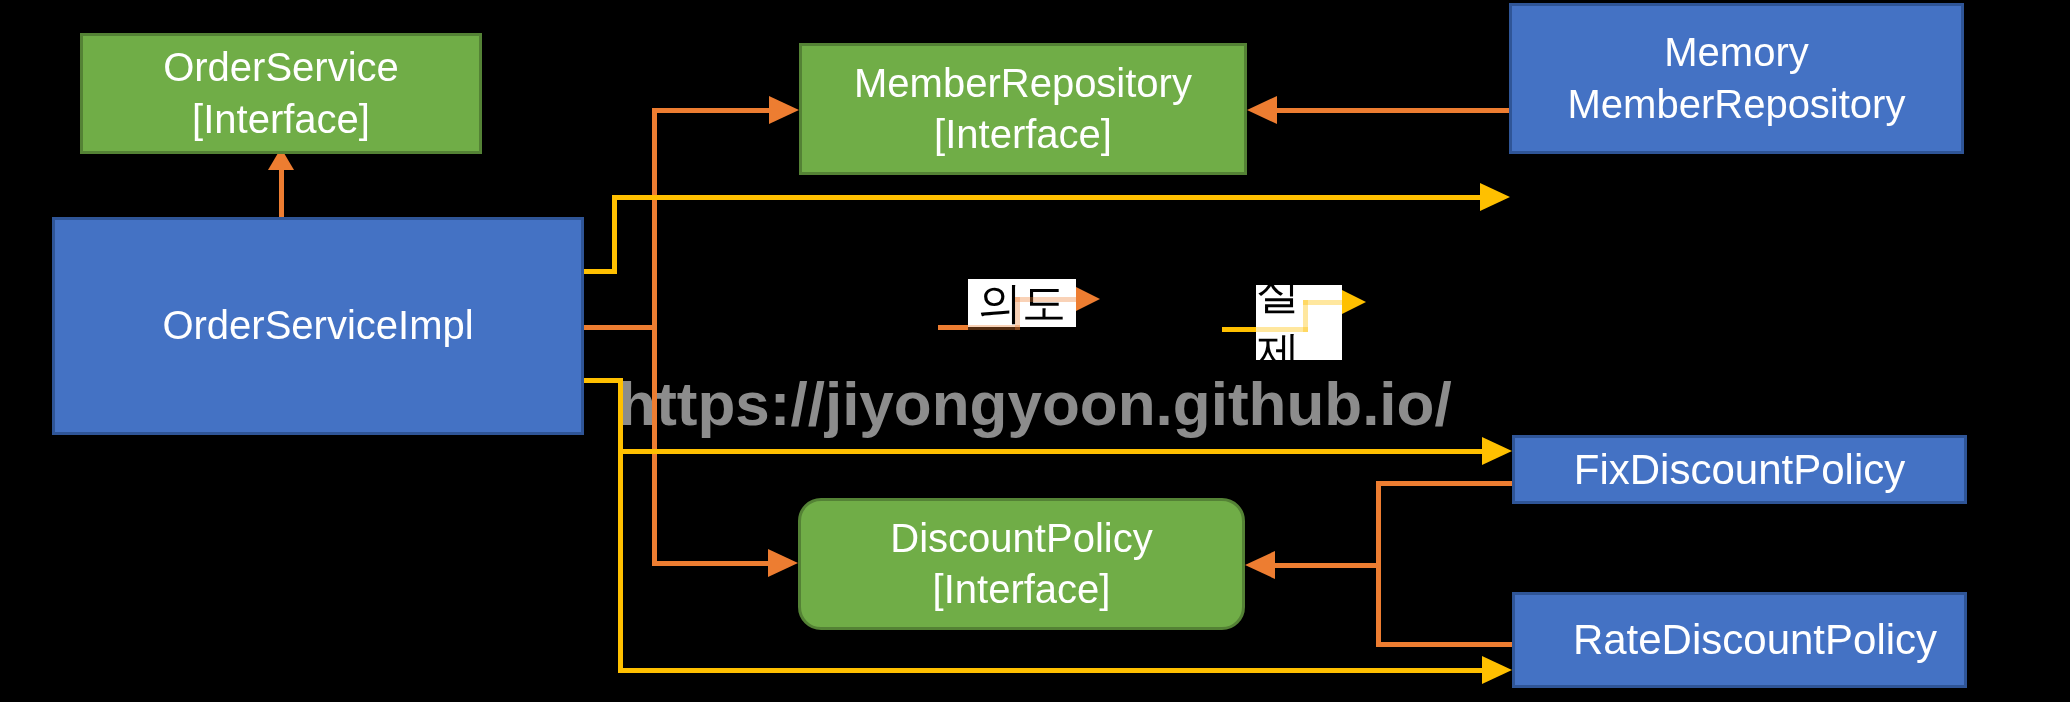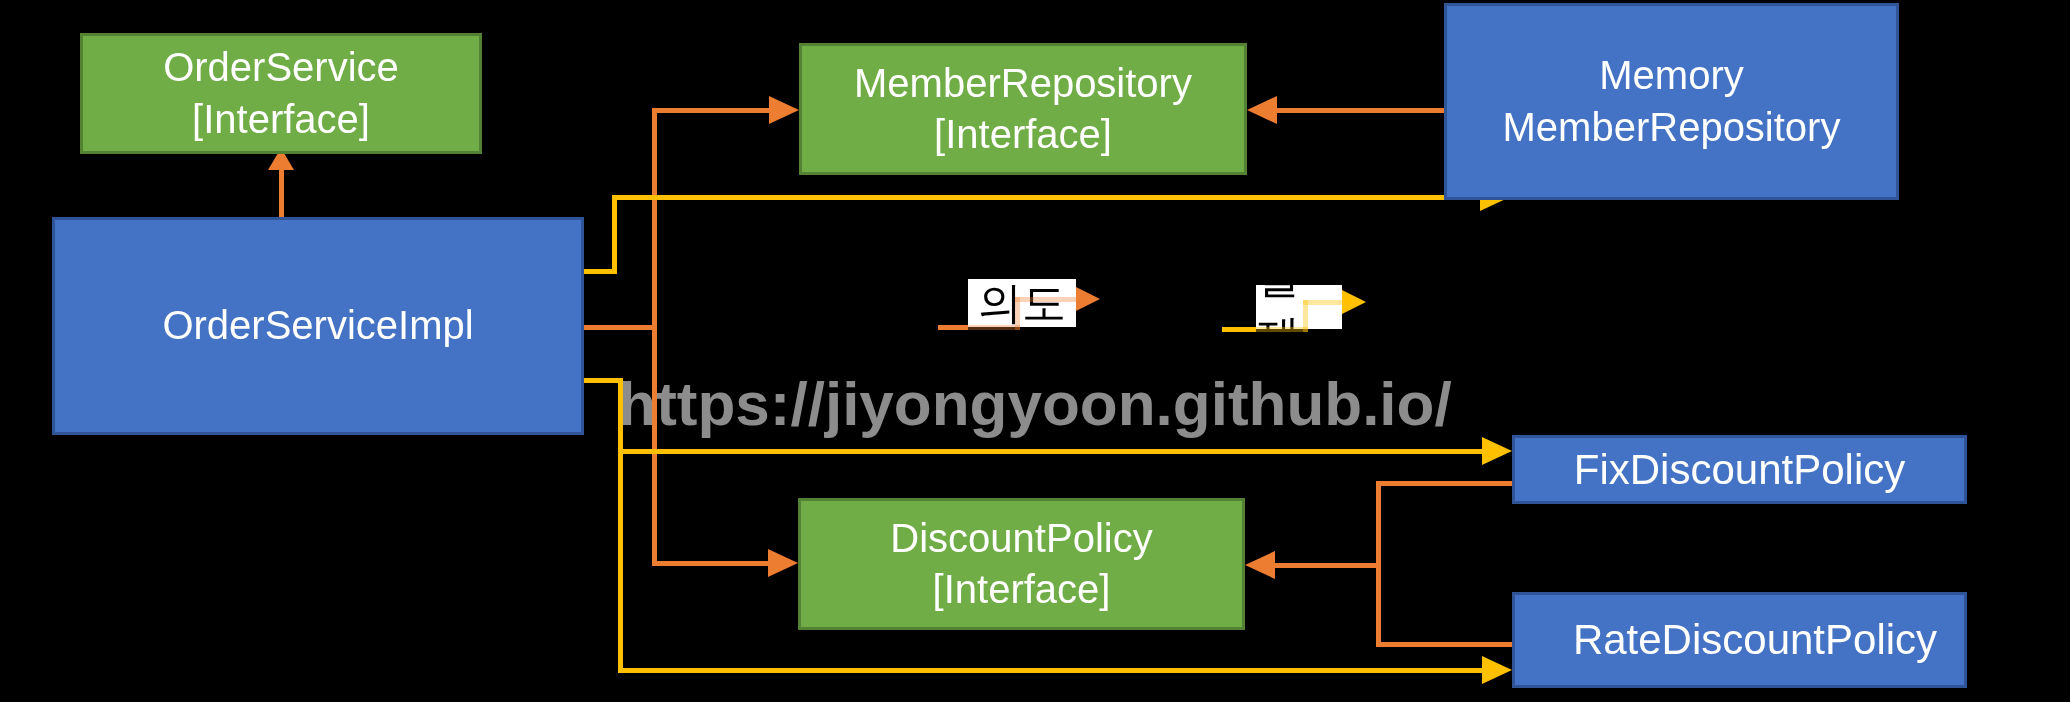--- a/index.html
+++ b/index.html
@@ -51,26 +51,26 @@
 
   <div class="node impl" style="left:52px;top:217px;width:532px;height:218px;">
     <span>OrderServiceImpl</span>
   </div>
 
   <div class="node iface" style="left:799px;top:43px;width:448px;height:132px;">
     <span>MemberRepository</span>
     <span>[Interface]</span>
   </div>
 
-  <div class="node impl" style="left:1444px;top:3px;width:455px;height:197px;">
+  <div class="node impl" style="left:1509px;top:3px;width:455px;height:151px;">
     <span>Memory</span>
     <span>MemberRepository</span>
   </div>
 
-  <div class="node iface" style="left:798px;top:498px;width:447px;height:132px;">
+  <div class="node iface" style="left:798px;top:498px;width:447px;height:132px;border-radius:23px;">
     <span>DiscountPolicy</span>
     <span>[Interface]</span>
   </div>
 
   <div class="node impl" style="left:1512px;top:435px;width:455px;height:69px;font-size:42px;">
     <span>FixDiscountPolicy</span>
   </div>
 
   <div class="node impl" style="left:1512px;top:592px;width:455px;height:96px;font-size:42px;padding-left:31px;">
     <span>RateDiscountPolicy</span>
@@ -110,21 +110,21 @@
   <div class="seg orange legend-solid" style="left:938px;top:325px;width:30px;height:5px;"></div>
   <div class="legend-box" style="left:968px;top:279px;width:108px;height:48px;">
     <span>의도</span>
   </div>
   <div class="seg orange-pale pale" style="left:968px;top:325px;width:52px;height:5px;"></div>
   <div class="seg orange-pale pale" style="left:1015px;top:297px;width:5px;height:33px;"></div>
   <div class="seg orange-pale pale" style="left:1015px;top:297px;width:61px;height:5px;"></div>
   <div class="arr right-o-sm" style="left:1076px;top:287px;"></div>
 
   <div class="seg yellow legend-solid" style="left:1222px;top:327px;width:34px;height:5px;"></div>
-  <div class="legend-box" style="left:1256px;top:285px;width:86px;height:44px;">
+  <div class="legend-box" style="left:1256px;top:285px;width:86px;height:75px;">
     <span>실제</span>
   </div>
   <div class="seg yellow-pale pale" style="left:1256px;top:327px;width:52px;height:5px;"></div>
   <div class="seg yellow-pale pale" style="left:1303px;top:300px;width:5px;height:32px;"></div>
   <div class="seg yellow-pale pale" style="left:1303px;top:300px;width:39px;height:5px;"></div>
   <div class="arr right-y-sm" style="left:1342px;top:290px;"></div>
 
 </div>
 
 </body></html>

